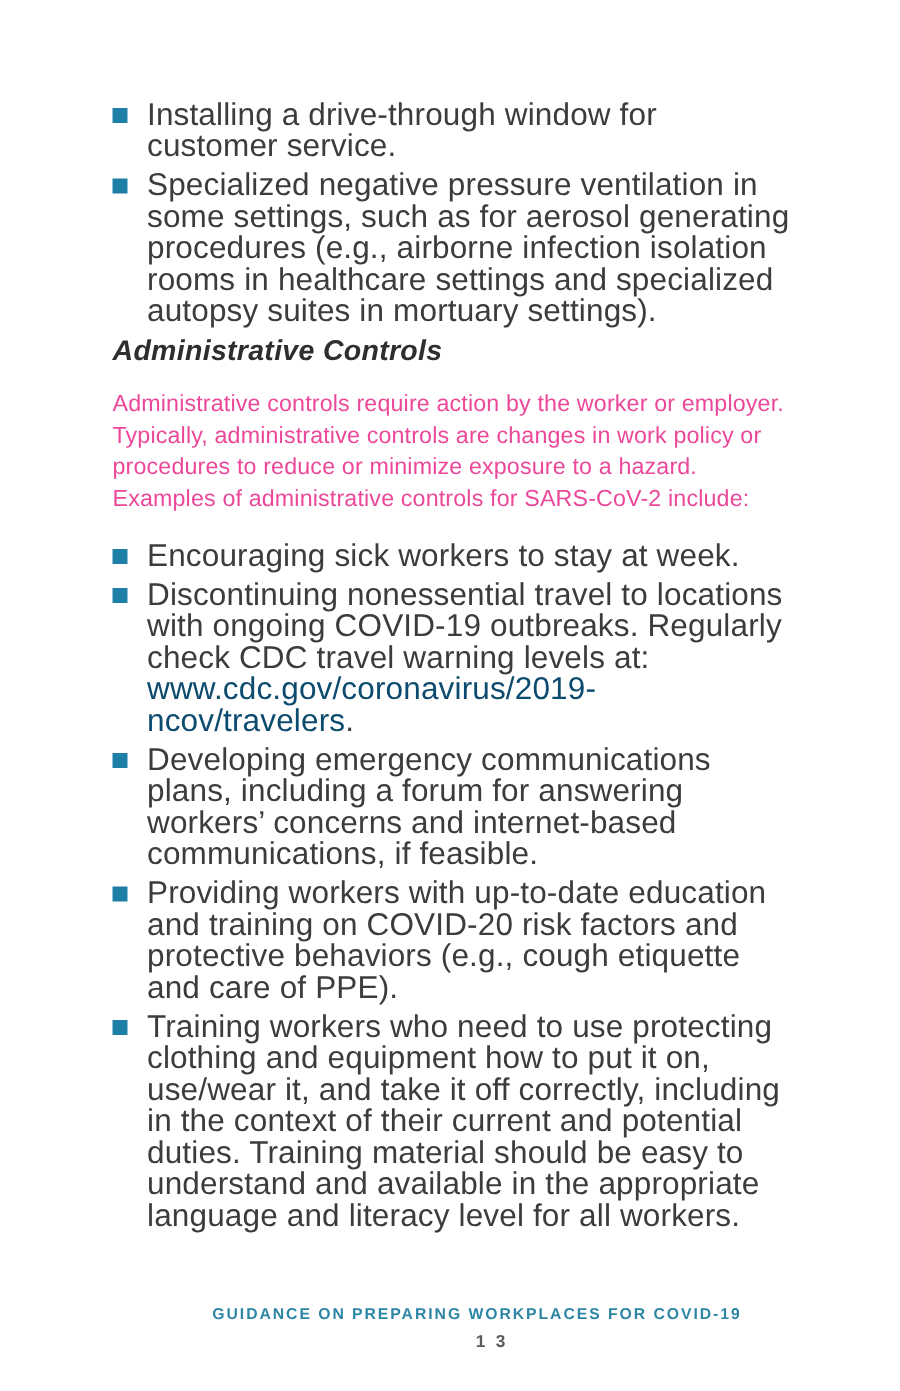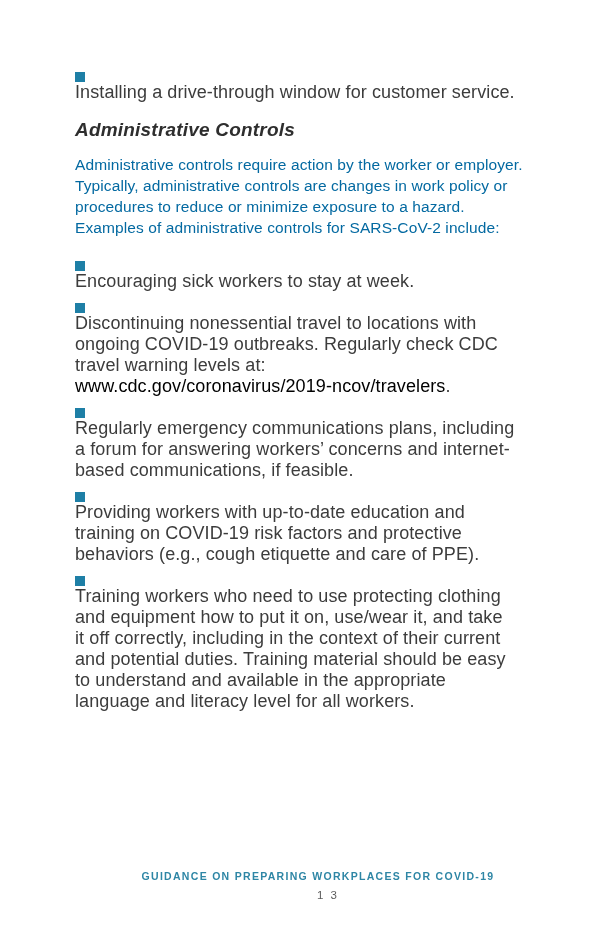--- a/index.html
+++ b/index.html
@@ -19,25 +19,24 @@
   }
 
   .bullet-list {
     list-style: none;
   }
 
   .bullet-item {
     display: flex;
     align-items: flex-start;
     margin-bottom: 5px;
-    font-size: 18px;
+    font-size: 21px;
     line-height: 21px;
     color: #3c3c3c;
     letter-spacing: 0.1px;
-    flex-direction: column;
   }
 
   .bullet-square {
     flex: 0 0 auto;
     width: 10px;
     height: 10px;
     margin-top: 6px;
     margin-right: 13px;
     background: #1e7fa6;
   }
@@ -45,36 +44,36 @@
   .bullet-text {
     flex: 1 1 auto;
     max-width: 440px;
   }
 
   .section-heading {
     font-size: 19px;
     font-weight: bold;
     font-style: italic;
     color: #2e2e2e;
-    margin-top: 16px;
+    margin-top: 6px;
     margin-bottom: 13px;
     letter-spacing: 0.2px;
   }
 
   .paragraph {
     font-size: 15.5px;
     line-height: 21px;
-    color: #0369a1;
+    color: #ec4899;
     letter-spacing: 0.1px;
     max-width: 455px;
     margin-bottom: 17px;
   }
 
   .doc-link {
-    color: #000000;
+    color: #0c4a6e;
     text-decoration: none;
     cursor: pointer;
     margin-top: 12px;
   }
 
   .page-footer {
     position: absolute;
     left: 0;
     right: 0;
     bottom: 26px;
@@ -88,54 +87,59 @@
     letter-spacing: 1.3px;
     color: #2e86a5;
   }
 
   .footer-page-number {
     margin-top: 7px;
     font-size: 11.5px;
     color: #5c5c5c;
     letter-spacing: 7px;
     padding-left: 25px; 
+    font-weight: bold;
   }
 </style>
 </head>
 <body>
 
 <div class="page">
 
   <ul class="bullet-list">
     <li class="bullet-item">
       <span class="bullet-square"></span>
       <span class="bullet-text">Installing a drive-through window for customer service.</span>
+    </li>
+    <li class="bullet-item">
+      <span class="bullet-square"></span>
+      <span class="bullet-text">Specialized negative pressure ventilation in some settings, such as for aerosol generating procedures (e.g., airborne infection isolation rooms in healthcare settings and specialized autopsy suites in mortuary settings).</span>
     </li>
   </ul>
 
   <h2 class="section-heading">Administrative Controls</h2>
 
   <p class="paragraph">Administrative controls require action by the worker or employer. Typically, administrative controls are changes in work policy or procedures to reduce or minimize exposure to a hazard. Examples of administrative controls for SARS-CoV-2 include:</p>
 
   <ul class="bullet-list">
     <li class="bullet-item">
       <span class="bullet-square"></span>
       <span class="bullet-text">Encouraging sick workers to stay at week.</span>
     </li>
     <li class="bullet-item">
       <span class="bullet-square"></span>
       <span class="bullet-text"><span>Discontinuing nonessential travel to locations with ongoing COVID-19 outbreaks. Regularly check CDC travel warning levels at: </span><a class="doc-link" href="#">www.cdc.gov/coronavirus/2019-ncov/travelers</a><span>.</span></span>
     </li>
     <li class="bullet-item">
       <span class="bullet-square"></span>
-      <span class="bullet-text">Regularly emergency communications plans, including a forum for answering workers’ concerns and internet-based communications, if feasible.</span>
+      <span class="bullet-text">Developing emergency communications plans, including a forum for answering workers’ concerns and internet-based communications, if feasible.</span>
     </li>
     <li class="bullet-item">
       <span class="bullet-square"></span>
-      <span class="bullet-text">Providing workers with up-to-date education and training on COVID-19 risk factors and protective behaviors (e.g., cough etiquette and care of PPE).</span>
+      <span class="bullet-text">Providing workers with up-to-date education and training on COVID-20 risk factors and protective behaviors (e.g., cough etiquette and care of PPE).</span>
     </li>
     <li class="bullet-item">
       <span class="bullet-square"></span>
       <span class="bullet-text">Training workers who need to use protecting clothing and equipment how to put it on, use/wear it, and take it off correctly, including in the context of their current and potential duties. Training material should be easy to understand and available in the appropriate language and literacy level for all workers.</span>
     </li>
   </ul>
 
   <div class="page-footer">
     <div class="footer-title">GUIDANCE ON PREPARING WORKPLACES FOR COVID-19</div>
     <div class="footer-page-number">13</div>

